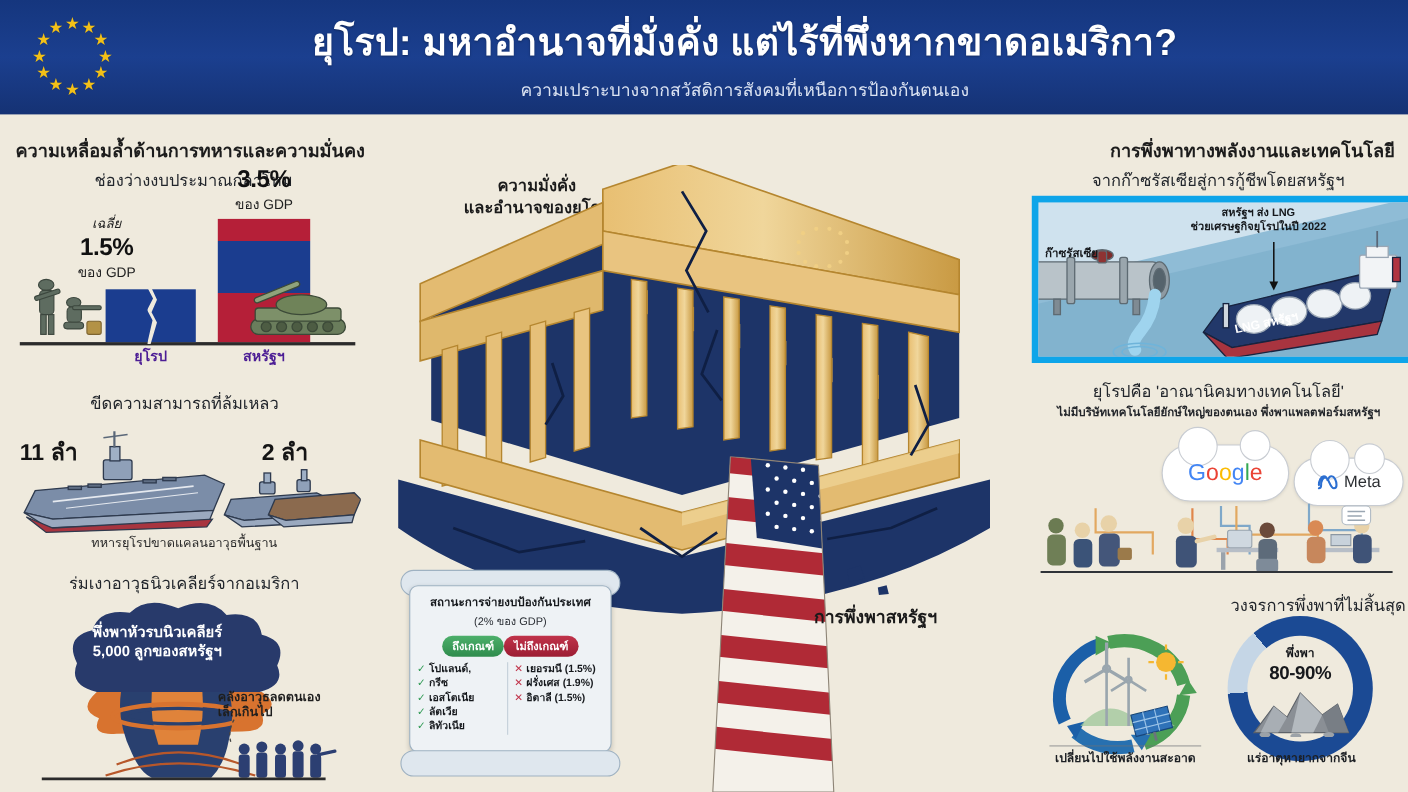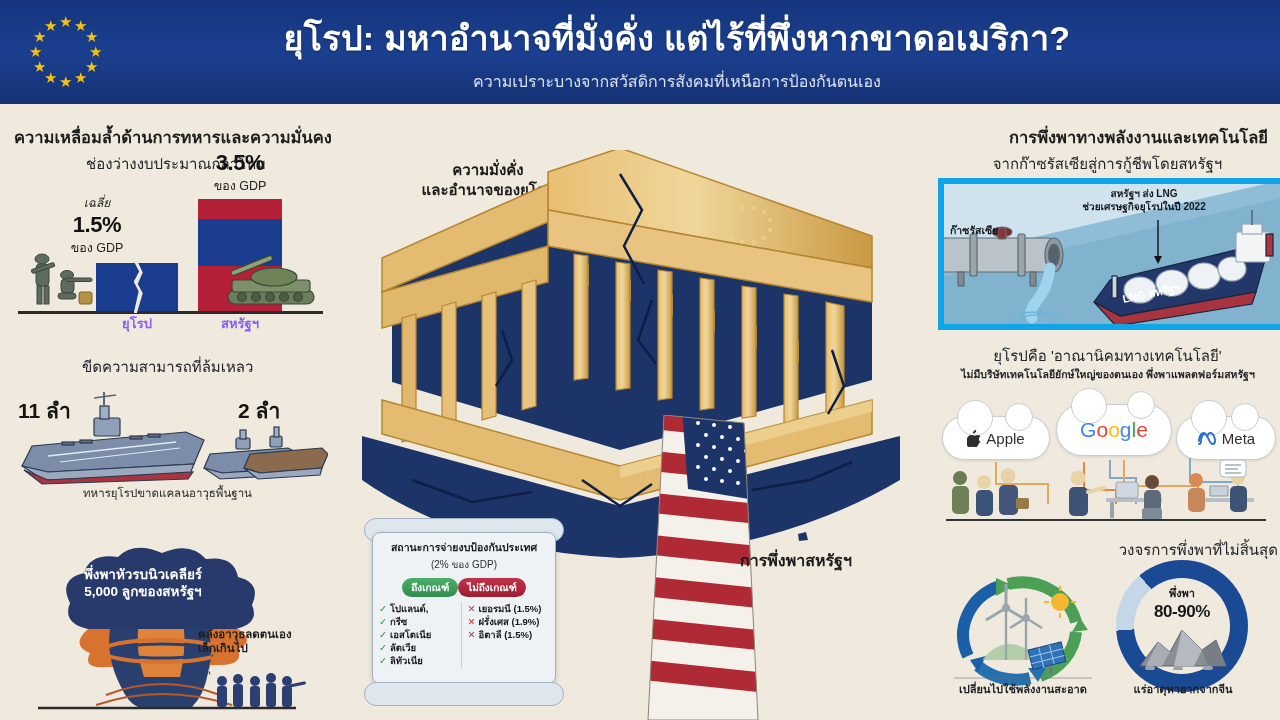--- a/index.html
+++ b/index.html
@@ -48,21 +48,21 @@
     content:""; position:absolute; left:46%; top:-2px; width:9px; height:calc(100% + 4px);
     background:#efeadd;
     clip-path: polygon(40% 0,100% 22%,45% 44%,100% 62%,35% 100%,0 100%,55% 58%,0 40%,60% 20%,0 0);
   }
   .bar.us { left: 190px; width: 84px; height: 112px;
     background: linear-gradient(180deg,#b51f38 0%,#b51f38 18%,#1b3d8f 18%,#1b3d8f 60%,#b51f38 60%,#b51f38 100%); }
   .bar-val { position: absolute; text-align: center; width: 120px; }
   .bar-val .pre { font-size: 12px; color: #222; font-style: italic; }
   .bar-val .big { font-size: 22px; font-weight: bold; color: #111; letter-spacing: -.4px; }
   .bar-val .unit { font-size: 12.5px; color: #222; }
-  .bar-lbl { position: absolute; bottom: 2px; text-align: center; width: 120px; font-size: 13px; font-weight: bold; color: #8b5cf6; }
+  .bar-lbl { position: absolute; bottom: 2px; text-align: center; width: 120px; font-size: 13px; font-weight: bold; color: #4c1d95; }
 
   
   .soldiers { position: absolute; left: 14px; bottom: 26px; width: 74px; height: 62px; }
   
   .tank { position: absolute; right: 6px; bottom: 26px; width: 100px; height: 56px; }
 
   
   .sub2 { position: absolute; left: 82px; top: 355px; }
   .carriers { position: absolute; left: 8px; top: 380px; width: 320px; height: 115px; }
   .num11 { position:absolute; left: 10px; top: 14px; font-size: 21px; font-weight: bold; color:#141414; }
@@ -254,20 +254,21 @@
         <rect x="232" y="50" width="6" height="9" fill="#9fb0c6"></rect>
         <path d="M236 88 L242 74 L314 68 L320 74 L314 88 L252 93 Z" fill="#8b6a4e"></path>
         <path d="M236 88 L252 93 L314 88 L312 95 L250 99 Z" fill="#9aa9bf"></path>
         <rect x="262" y="56" width="12" height="11" rx="2" fill="#8fa0b8"></rect>
         <rect x="266" y="47" width="5" height="10" fill="#9fb0c6"></rect>
       </g>
     </svg>
   </div>
   <div class="cap cap2">ทหารยุโรปขาดแคลนอาวุธพื้นฐาน</div>
 
+  <div class="sec-h2 sub3">ร่มเงาอาวุธนิวเคลียร์จากอเมริกา</div>
   <div class="nuke">
     <svg viewBox="0 0 310 168" width="310" height="168" style="position:absolute;left:0;top:0">
       <g>
         <path d="M60 58 Q48 34 74 28 Q80 8 108 12 Q124 -4 152 8 Q180 -4 196 14 Q224 10 228 32 Q252 38 242 60
                  Q250 78 226 84 L78 84 Q52 78 60 58 Z" fill="#283a6b"></path>
         <path d="M78 84 Q60 100 80 108 Q72 124 96 122 L210 120 Q234 120 228 104 Q246 96 228 84 Z" fill="#d8732f"></path>
         <path d="M100 84 Q96 112 110 140 Q118 158 128 162 L182 162 Q194 150 198 128 Q204 104 198 84 Z" fill="#29406f"></path>
         <path d="M128 84 Q126 108 134 132 L170 132 Q176 106 174 84 Z" fill="#e0833a"></path>
         <ellipse cx="152" cy="106" rx="60" ry="11" fill="none" stroke="#d8732f" stroke-width="4"></ellipse>
         <ellipse cx="152" cy="106" rx="48" ry="7" fill="none" stroke="#29406f" stroke-width="3"></ellipse>
@@ -535,27 +536,20 @@
       <div>ช่วยเศรษฐกิจยุโรปในปี 2022</div>
     </div>
     <div class="gas-lbl">ก๊าซรัสเซีย</div>
     <div class="ship-lbl">LNG สหรัฐฯ</div>
   </div>
 
   <div class="sec-h2 r-sub2">ยุโรปคือ 'อาณานิคมทางเทคโนโลยี'</div>
   <div class="r-sub2b">ไม่มีบริษัทเทคโนโลยียักษ์ใหญ่ของตนเอง พึ่งพาแพลตฟอร์มสหรัฐฯ</div>
 
   <div class="cloudbox">
-    <div class="cloud" style="left:4px; top:30px; width:108px;">
-      <svg width="14" height="17" viewBox="0 0 14 17" style="position:relative;z-index:3">
-        <path d="M9.2 0c.1 1-.3 1.9-.9 2.5-.6.7-1.5 1.2-2.4 1.1-.1-1 .4-2 .9-2.6C7.4.3 8.4-.1 9.2 0z" fill="#2c2f33"></path>
-        <path d="M12.4 12.5c-.4 1-.6 1.4-1.1 2.3-.7 1.2-1.7 2.7-2.9 2.7-1.1 0-1.4-.7-2.9-.7-1.5 0-1.8.7-2.9.8-1.2 0-2.1-1.3-2.8-2.5C-.5 12.5-.6 8.8.7 7c.9-1.3 2.2-2 3.5-2 1.3 0 2.1.7 3.2.7 1 0 1.7-.7 3.2-.8 1.1-.1 2.3.5 3.1 1.4-2.7 1.5-2.3 5.4.7 6.2z" fill="#2c2f33"></path>
-      </svg>
-      <span class="lbl">Apple</span>
-    </div>
     <div class="cloud" style="left:118px; top:18px; width:116px; height:52px;">
       <span class="lbl" style="font-size:21px">
         <span style="color:#4285F4">G</span><span style="color:#EA4335">o</span><span style="color:#FBBC05">o</span><span style="color:#4285F4">g</span><span style="color:#34A853">l</span><span style="color:#EA4335">e</span>
       </span>
     </div>
     <div class="cloud" style="left:238px; top:30px; width:100px;">
       <svg width="20" height="14" viewBox="0 0 20 14" style="position:relative;z-index:3">
         <path d="M2 10c0-4 2-8 4.5-8C9 2 10 6 10 6s1-4 3.5-4C16 2 18 6 18 10c0 2-1 3-2.3 3-1.8 0-3-2.5-4.2-5.2C10.3 5.1 9.2 3 7.6 3 5.6 3 4 6.3 4 10c0 1.5-.6 3-2 3" fill="none" stroke="#2c6fd1" stroke-width="1.9" stroke-linecap="round"></path>
       </svg>
       <span class="lbl">Meta</span>

